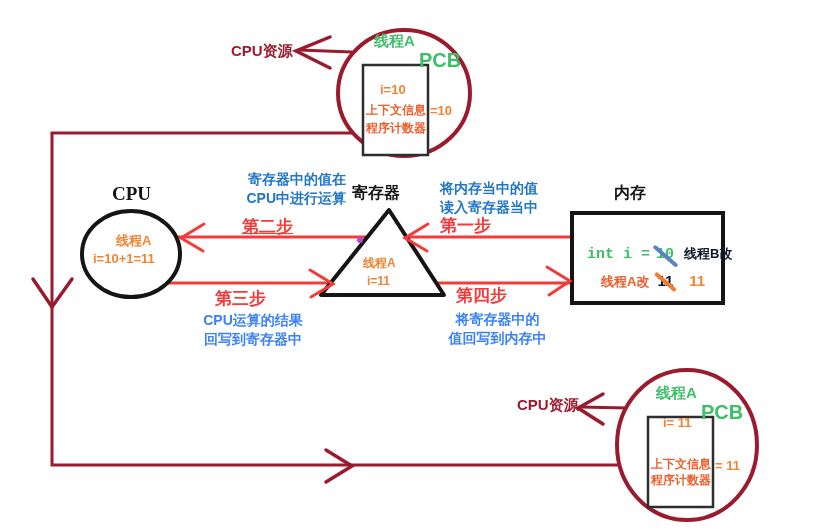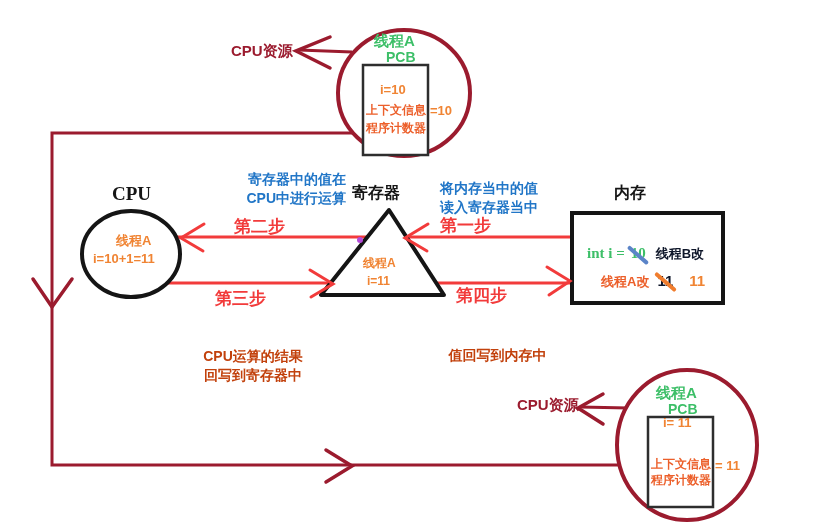--- a/index.html
+++ b/index.html
@@ -8,26 +8,26 @@
   .stage svg{position:absolute;left:0;top:0;}
   .txt{position:absolute;white-space:nowrap;line-height:1.05;}
   .b{font-weight:bold;}
   .darkred{color:#9b1b2e;}
   .red{color:#f23b3b;}
   .orange{color:#f08433;}
   .redorange{color:#ec5f2a;}
   .green{color:#3dbf68;}
   .blue{color:#2176c7;}
   .lblue{color:#0f172a;}
-  .purple{color:#c2410c;margin-top:36px;}
+  .purple{color:#3b82f6;}
   .black{color:#151515;}
-  .f12{font-size:12px;} .f13{font-size:13px;text-align:center;} .f14{font-size:14px;}
+  .f12{font-size:12px;} .f13{font-size:13px;text-align:center;} .f14{font-size:20px;margin-left:33px;}
   .f15{font-size:15px;} .f17{font-size:17px;} .f18{font-size:16px;}
   .serif{font-family:"Liberation Serif","DejaVu Serif",serif;font-size:19px;}
-  .mono{font-family:Liberation Serif, serif;text-align:right;}
+  .mono{font-family:Liberation Mono, monospace;text-align:right;}
   .note{position:absolute;text-align:center;font-weight:bold;font-size:14px;line-height:19px;white-space:nowrap;}
   .memrow{position:absolute;display:flex;align-items:baseline;}
   .slashed{position:relative;display:inline-block;}
   .slashed::after{content:"";position:absolute;left:-35%;top:46%;width:170%;height:4px;
                   border-radius:2px;transform:rotate(41deg);}
   .slash-blue::after{background:#5b84c8;}
   .slash-orange::after{background:#f07d2e;}
 </style>
 </head>
 <body>
@@ -85,38 +85,39 @@
     <span class="mono green b f15 slashed slash-blue" style="margin-left:6px;">10</span>
     <span class="lblue b f13" style="margin-left:10px;">线程B改</span>
   </div>
   <div class="memrow" style="left:601px;top:272px;">
     <span class="redorange b f13">线程A改</span>
     <span class="lblue b f15 slashed slash-orange" style="margin-left:8px;">11</span>
     <span class="orange b f15" style="margin-left:16px;">11</span>
   </div>
 
   <div class="txt red b f17" style="left:440px;top:217px;">第一步</div>
-  <div class="txt red b f17" style="left:234px;top:218px;">第二步</div>
+  <div class="txt red b f17" style="left:242px;top:218px;text-decoration:underline;">第二步</div>
   <div class="txt red b f17" style="left:215px;top:290px;">第三步</div>
   <div class="txt red b f17" style="left:456px;top:287px;">第四步</div>
 
   <div class="note blue" style="left:224px;top:170px;width:122px;text-align:right;">
     <div>寄存器中的值在</div>
     <div>CPU中进行运算</div>
   </div>
   <div class="note blue" style="left:428px;top:179px;width:122px;">
     <div>将内存当中的值</div>
     <div>读入寄存器当中</div>
   </div>
 
   <div class="note purple" style="left:192px;top:311px;width:122px;">
     <div>CPU运算的结果</div>
     <div>回写到寄存器中</div>
   </div>
   <div class="note purple" style="left:440px;top:310px;width:115px;">
+    <div>将寄存器中的</div>
     <div>值回写到内存中</div>
   </div>
 
   <div class="txt darkred b f15" style="left:517px;top:397px;">CPU资源</div>
   <div class="txt green b f15" style="left:656px;top:385px;">线程A</div>
   <div class="txt green b f14" style="left:668px;top:402px;">PCB</div>
   <div class="txt orange b f13" style="left:663px;top:416px;">i= 11</div>
   <div class="txt redorange b f12" style="left:651px;top:458px;">上下文信息</div>
   <div class="txt orange b f13" style="left:715px;top:459px;">= 11</div>
   <div class="txt redorange b f12" style="left:651px;top:474px;">程序计数器</div>

